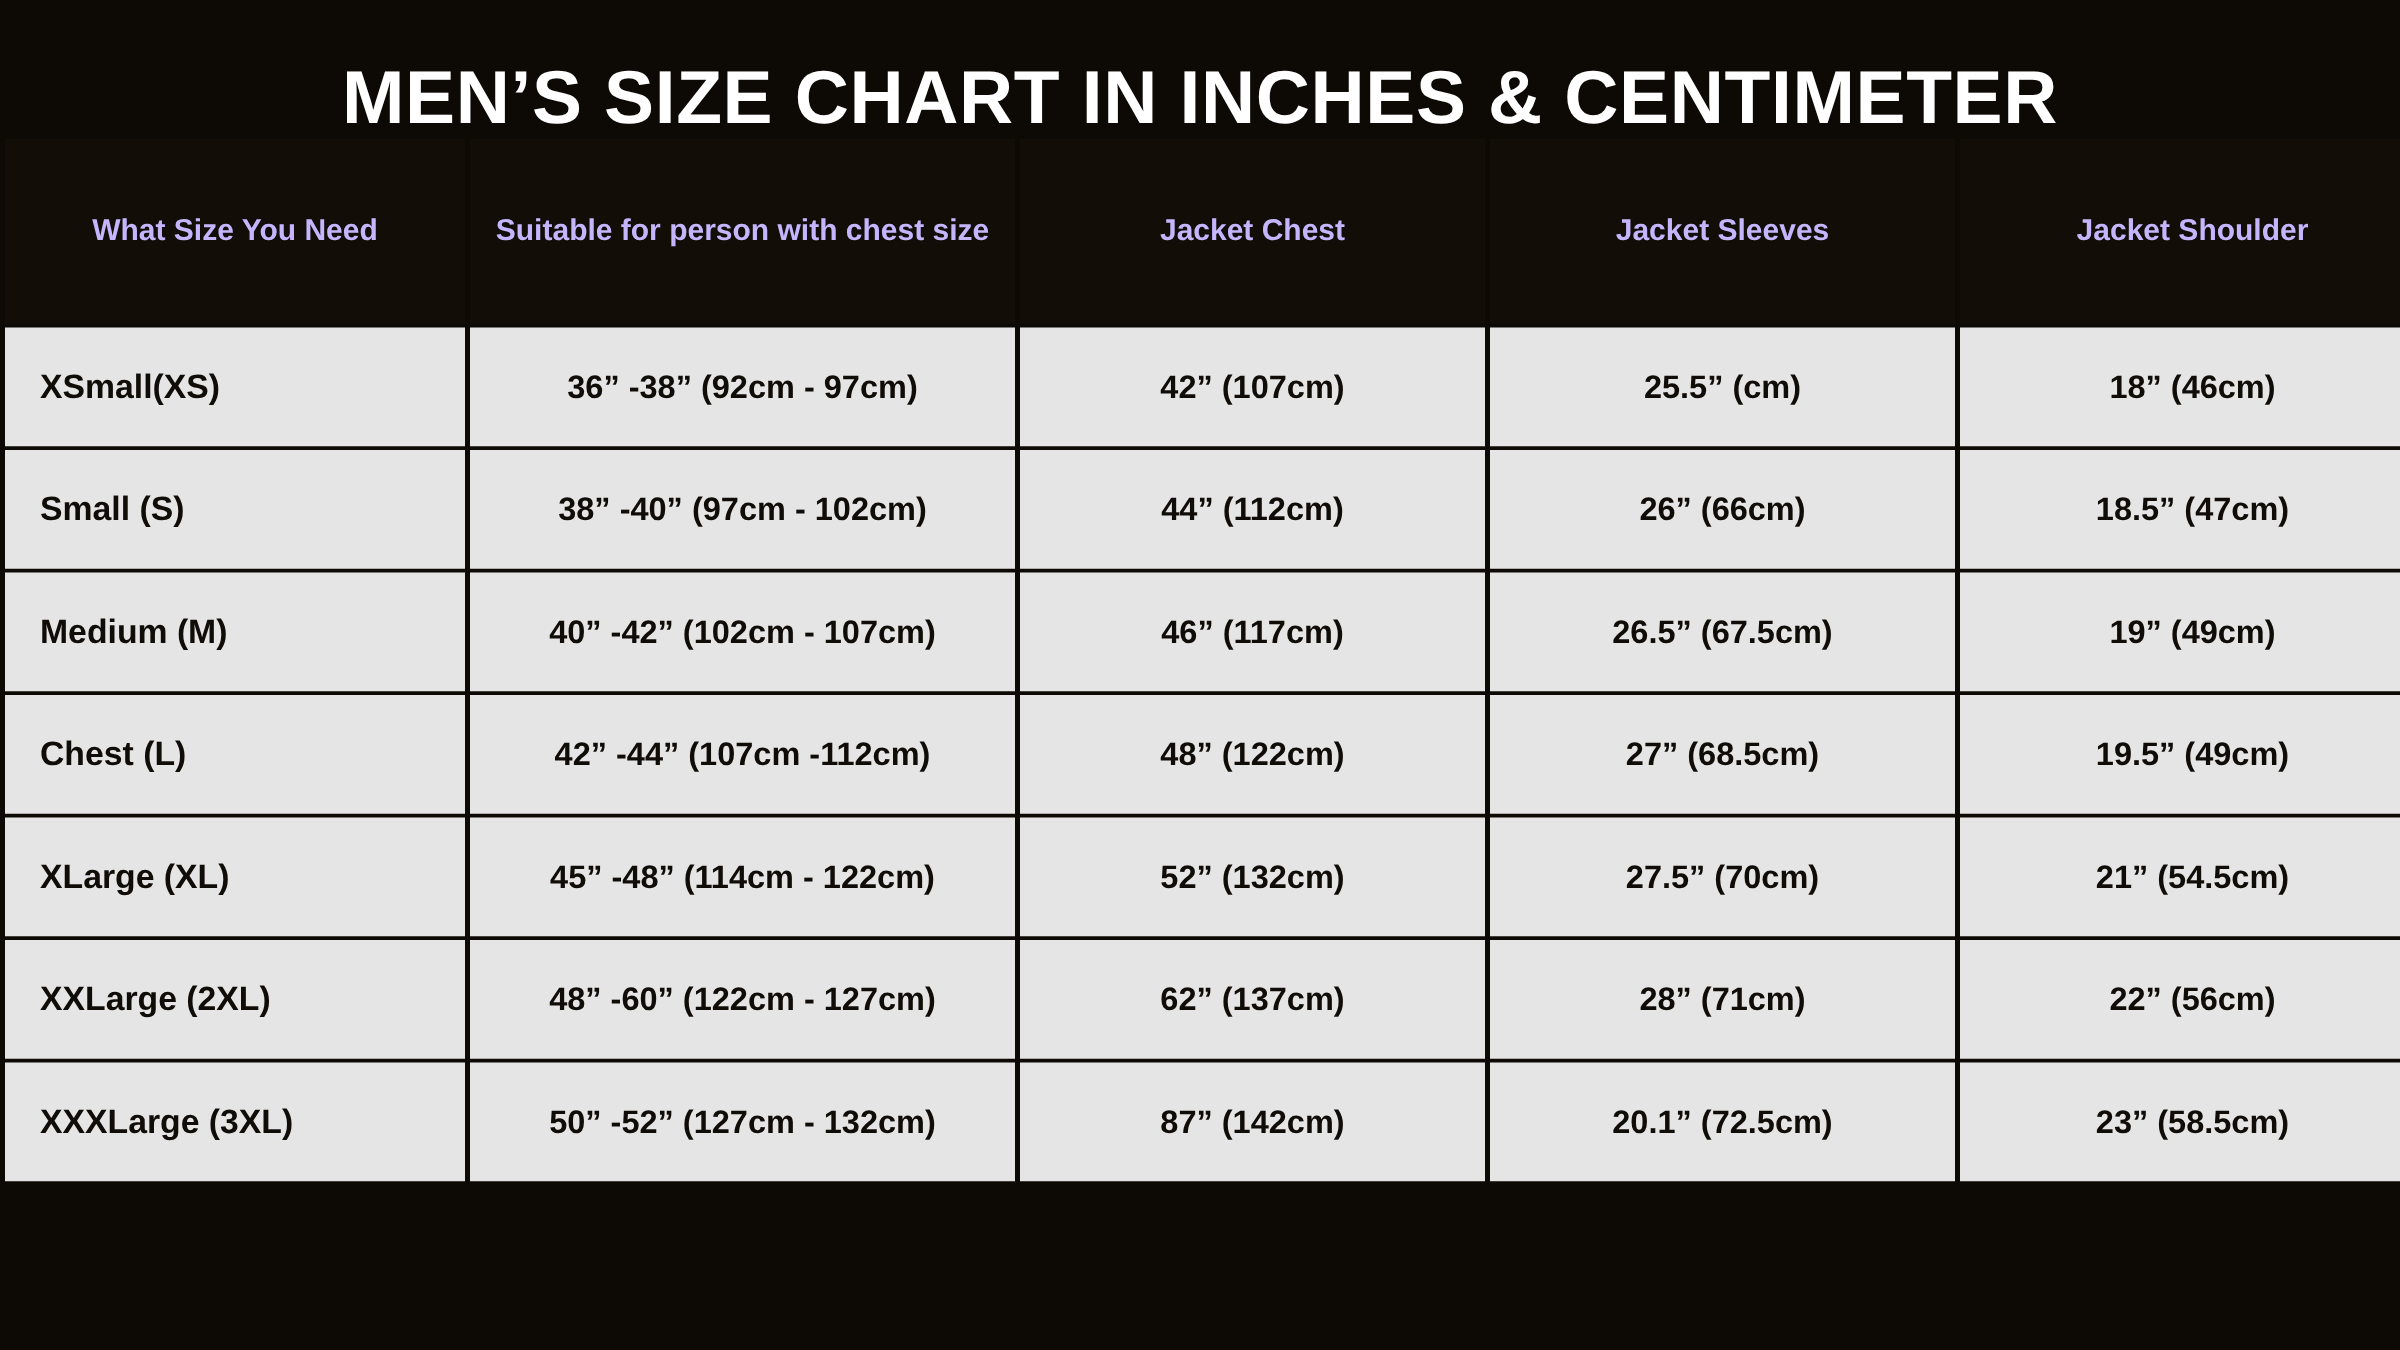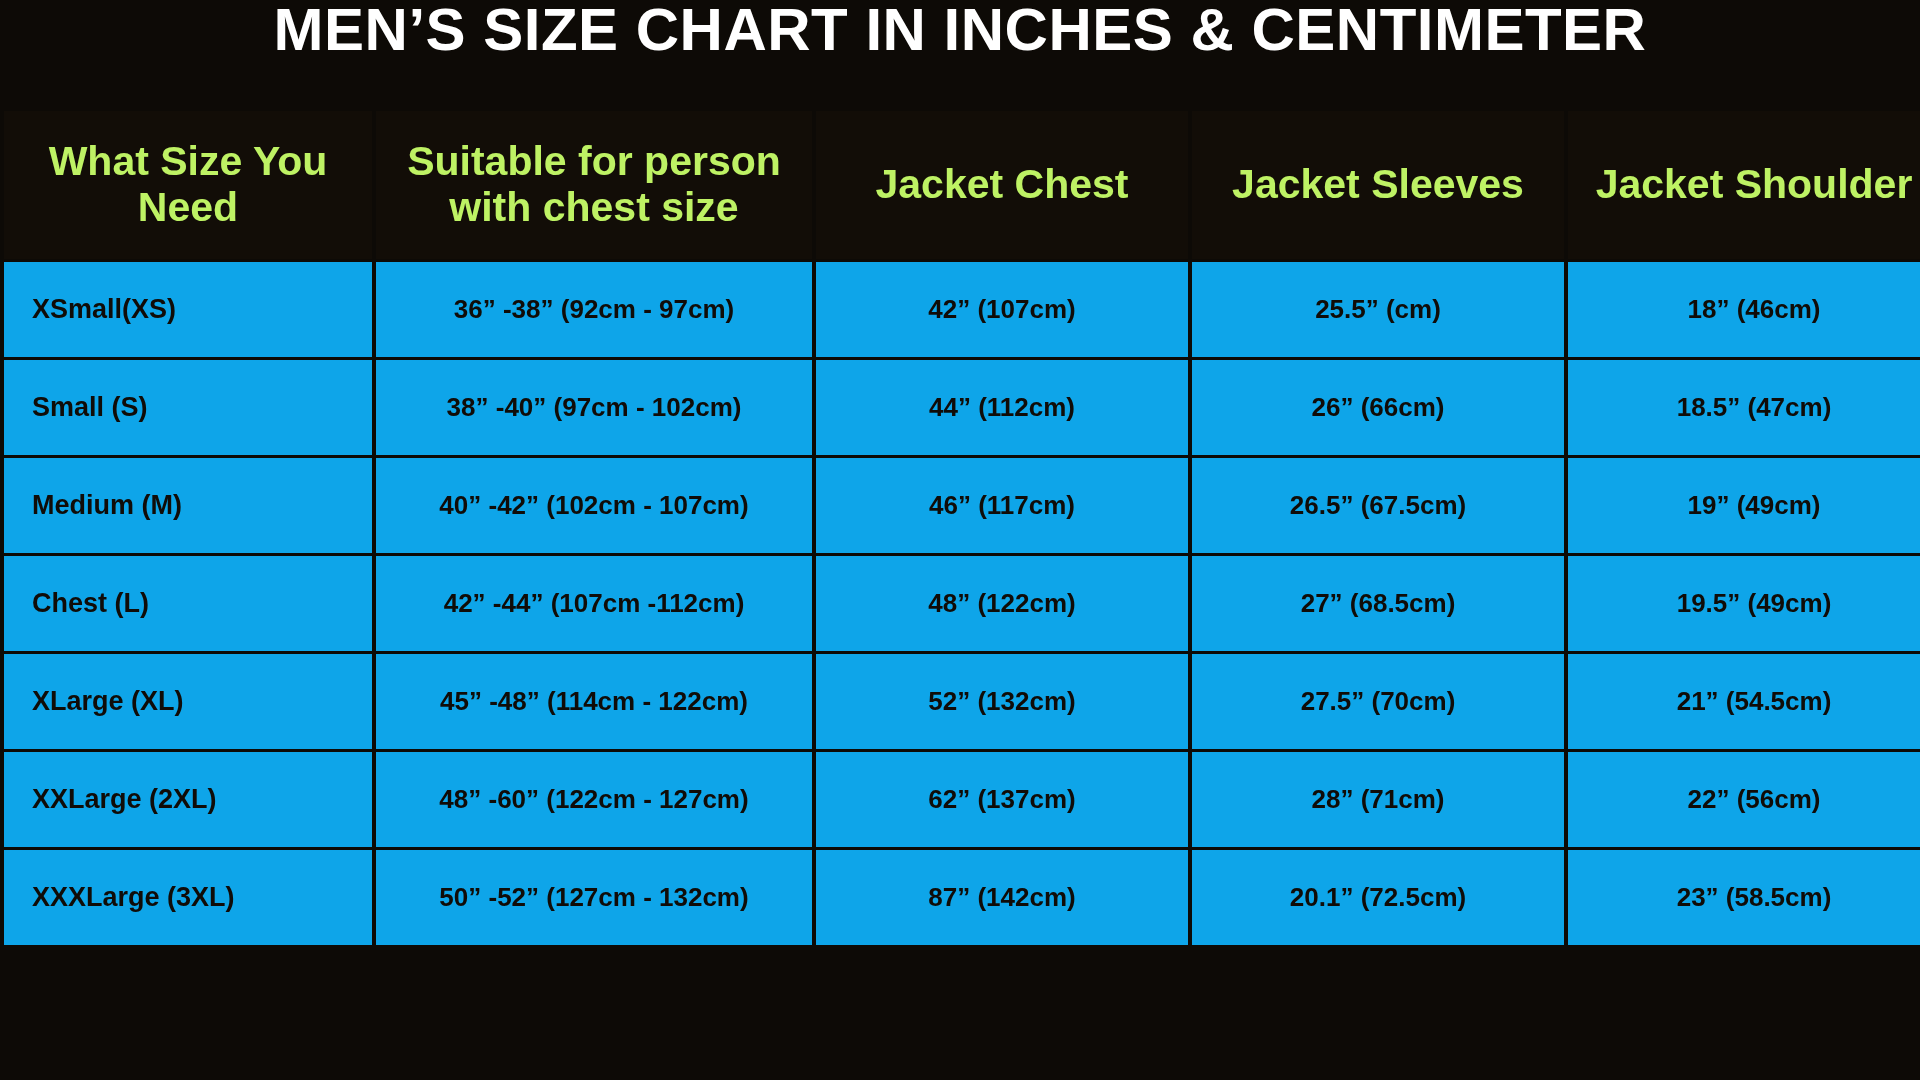--- a/index.html
+++ b/index.html
@@ -18,21 +18,21 @@
     height: 1080px;
     background: #0d0a06;
     display: flex;
     flex-direction: column;
     box-sizing: border-box;
   }
   .title-bar {
     height: 108px;
     background: #0d0a06;
     display: flex;
-    align-items: flex-start;
+    align-items: flex-end;
     justify-content: center;
   }
   .title-bar h1 {
     margin: 0;
     color: #ffffff;
     font-size: 60px;
     font-weight: bold;
     letter-spacing: 0.5px;
     line-height: 1;
     white-space: nowrap;
@@ -43,22 +43,22 @@
   }
   table.size-chart {
     border-collapse: separate;
     border-spacing: 4px 3px;
     width: 1920px;
     table-layout: fixed;
     margin: 0;
   }
   table.size-chart th {
     background: #120d07;
-    color: #bef264;
-    font-size: 41px;
+    color: #c4b5fd;
+    font-size: 24px;
     font-weight: bold;
     height: 148px;
     vertical-align: middle;
     text-align: center;
     padding: 4px 10px;
     box-sizing: border-box;
     line-height: 1.12;
   }
   table.size-chart th.col-size {
     width: 368px;
@@ -69,21 +69,21 @@
   table.size-chart th.col-chest {
     width: 372px;
   }
   table.size-chart th.col-sleeves {
     width: 372px;
   }
   table.size-chart th.col-shoulder {
     width: 372px;
   }
   table.size-chart td {
-    background: #0ea5e9;
+    background: #e5e5e5;
     color: #100c08;
     font-size: 26px;
     font-weight: bold;
     height: 95px;
     vertical-align: middle;
     padding: 15px 10px;
     box-sizing: border-box;
     text-align: center;
     white-space: nowrap;
   }

